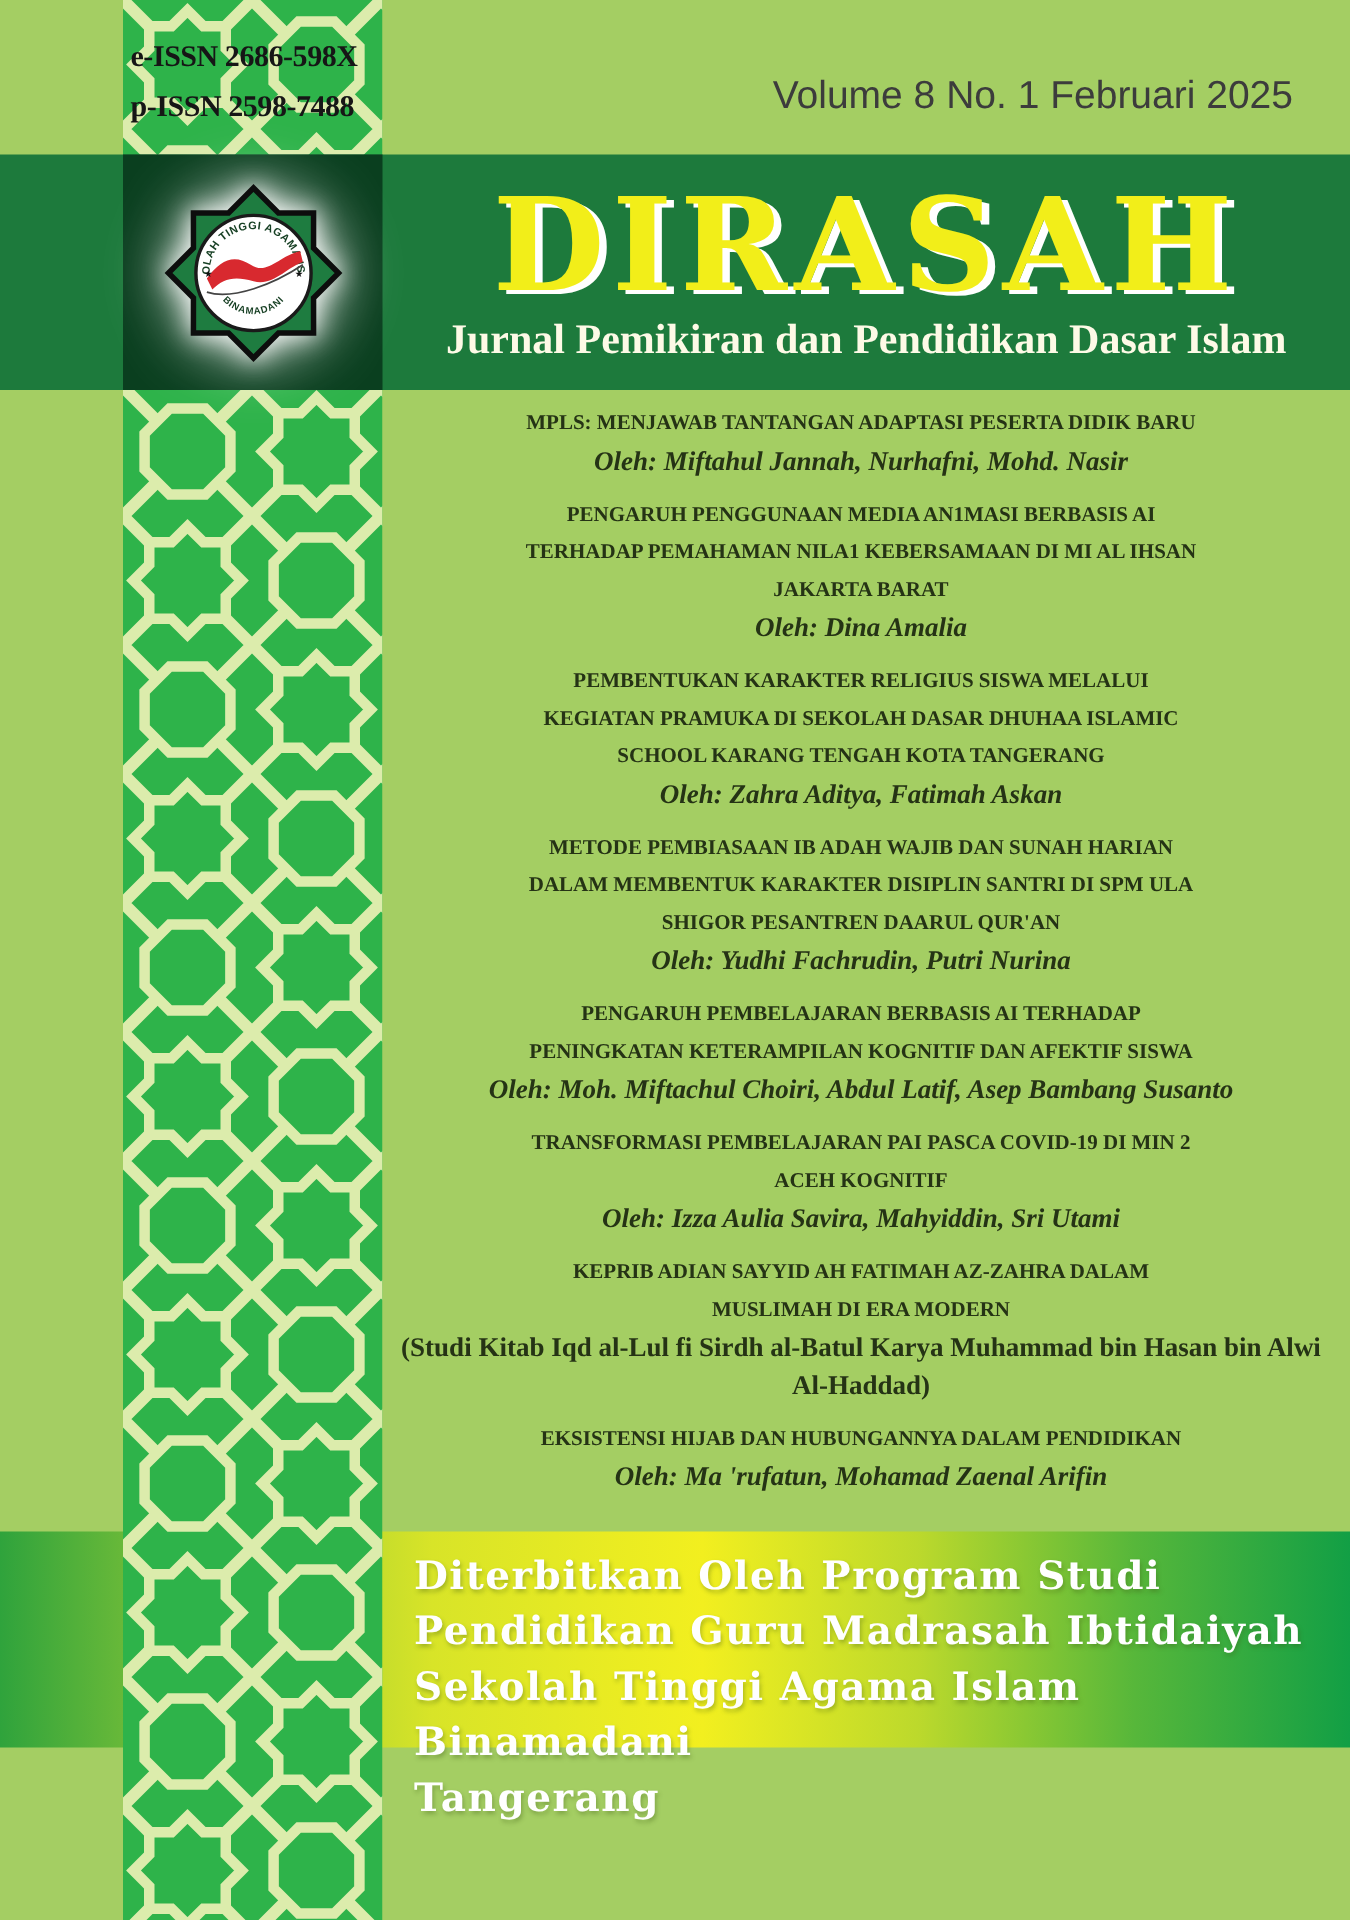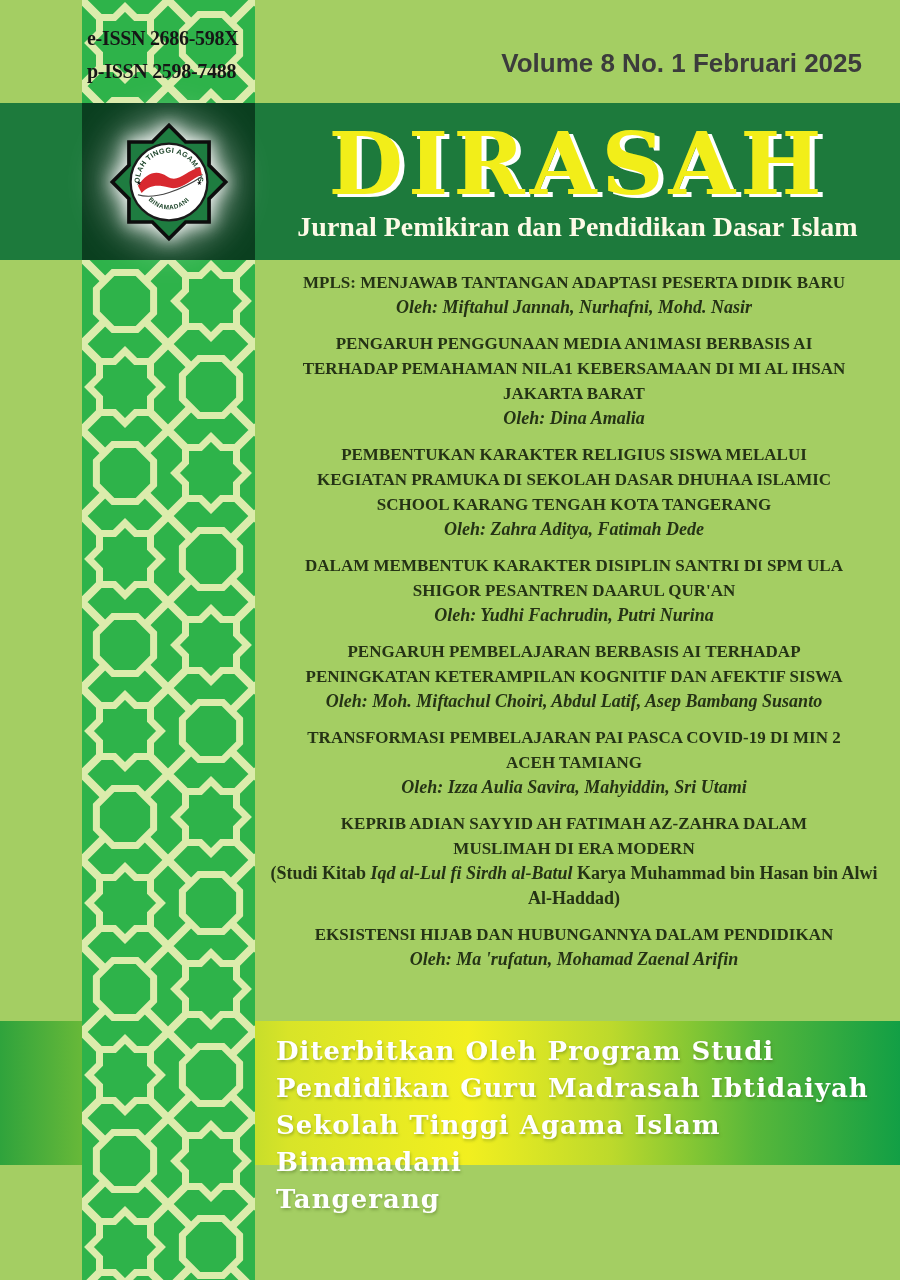--- a/index.html
+++ b/index.html
@@ -9,39 +9,39 @@
     font-family:"Liberation Serif",serif;
   }
   
   .strip{position:absolute;left:82px;top:0;width:173px;height:1280px;z-index:2;}
   
   .issn{position:absolute;left:87px;top:22px;z-index:4;
     font-family:Liberation Serif, serif;font-weight:700;font-size:20px;
     letter-spacing:-0.3px;color:#161616;line-height:33px;}
   
   .volume{position:absolute;top:48px;right:38px;z-index:1;
-    font-family:"Liberation Sans",sans-serif;font-weight:700;font-size:26px;color:#3c3c3c;}
+    font-family:"Liberation Sans",sans-serif;font-weight:400;font-size:26px;color:#3c3c3c;}
   
   .header-band{position:absolute;top:103px;left:0;width:900px;height:157px;background:#1d7a3c;z-index:3;}
   .logo-box{position:absolute;left:82px;top:0;width:173px;height:157px;background:#0a3f1f;
     display:flex;align-items:center;justify-content:center;}
   .logo-svg{filter:drop-shadow(0 0 9px #ffffff) drop-shadow(0 0 20px rgba(255,255,255,.85));}
   .masthead{position:absolute;left:255px;right:0;top:0;height:157px;
     display:flex;flex-direction:column;align-items:center;justify-content:center;}
   .journal-title{font-family:"DejaVu Serif",serif;font-weight:700;font-size:86px;line-height:88px;
     color:#f2ee19;letter-spacing:5px;text-shadow:5px 3px 0 #ffffff;}
   .journal-subtitle{margin-top:3px;font-family:"Liberation Serif",serif;font-weight:700;
     font-size:28px;color:#fdfae6;}
   
   .content{position:absolute;top:270px;left:260px;width:628px;z-index:1;
     text-align:center;color:#253315;}
   .article{margin-bottom:11px;}
-  .t-line{font-weight:700;font-size:17px;line-height:25px;}
+  .t-line{font-weight:700;font-size:14px;line-height:25px;}
   .sub-line{font-weight:700;font-size:18px;line-height:25px;}
-  .sub-line .it{font-style:italic;}
+  .sub-line .it{}
   .authors{font-weight:700;font-style:italic;font-size:18px;line-height:25px;}
   
   .publisher-band{position:absolute;top:1021px;left:0;width:900px;height:144px;z-index:1;
     background:linear-gradient(90deg,#2fa33c 0%,#86c437 14%,#d8e428 32%,#f2ef1f 52%,#bcd92c 68%,#57b73a 84%,#129f45 100%);}
   .publisher-text{padding:12px 0 0 276px;font-family:"DejaVu Serif",serif;font-weight:700;
     font-size:26px;line-height:37px;color:#ffffff;letter-spacing:1px;
     text-shadow:1px 2px 3px rgba(60,90,20,.35);}
 </style>
 </head>
 <body>
@@ -107,38 +107,39 @@
     <div class="t-line">PENGARUH PENGGUNAAN MEDIA AN1MASI BERBASIS AI</div>
     <div class="t-line">TERHADAP PEMAHAMAN NILA1 KEBERSAMAAN DI MI AL IHSAN</div>
     <div class="t-line">JAKARTA BARAT</div>
     <div class="authors">Oleh: Dina Amalia</div>
   </div>
 
   <div class="article">
     <div class="t-line">PEMBENTUKAN KARAKTER RELIGIUS SISWA MELALUI</div>
     <div class="t-line">KEGIATAN PRAMUKA DI SEKOLAH DASAR DHUHAA ISLAMIC</div>
     <div class="t-line">SCHOOL KARANG TENGAH KOTA TANGERANG</div>
-    <div class="authors">Oleh: Zahra Aditya, Fatimah Dede</div>
+    <div class="authors">Oleh: Zahra Aditya, Fatimah Askan</div>
   </div>
 
   <div class="article">
+    <div class="t-line">METODE PEMBIASAAN IB ADAH WAJIB DAN SUNAH HARIAN</div>
     <div class="t-line">DALAM MEMBENTUK KARAKTER DISIPLIN SANTRI DI SPM ULA</div>
     <div class="t-line">SHIGOR PESANTREN DAARUL QUR'AN</div>
     <div class="authors">Oleh: Yudhi Fachrudin, Putri Nurina</div>
   </div>
 
   <div class="article">
     <div class="t-line">PENGARUH PEMBELAJARAN BERBASIS AI TERHADAP</div>
     <div class="t-line">PENINGKATAN KETERAMPILAN KOGNITIF DAN AFEKTIF SISWA</div>
     <div class="authors">Oleh: Moh. Miftachul Choiri, Abdul Latif, Asep Bambang Susanto</div>
   </div>
 
   <div class="article">
     <div class="t-line">TRANSFORMASI PEMBELAJARAN PAI PASCA COVID-19 DI MIN 2</div>
-    <div class="t-line">ACEH TAMIANG</div>
+    <div class="t-line">ACEH KOGNITIF</div>
     <div class="authors">Oleh: Izza Aulia Savira, Mahyiddin, Sri Utami</div>
   </div>
 
   <div class="article">
     <div class="t-line">KEPRIB ADIAN SAYYID AH FATIMAH AZ-ZAHRA DALAM</div>
     <div class="t-line">MUSLIMAH DI ERA MODERN</div>
     <div class="sub-line"><span>(Studi Kitab </span><span class="it">Iqd al-Lul fi Sirdh al-Batul</span><span> Karya Muhammad bin Hasan bin Alwi Al-Haddad)</span></div>
   </div>
 
   <div class="article">

